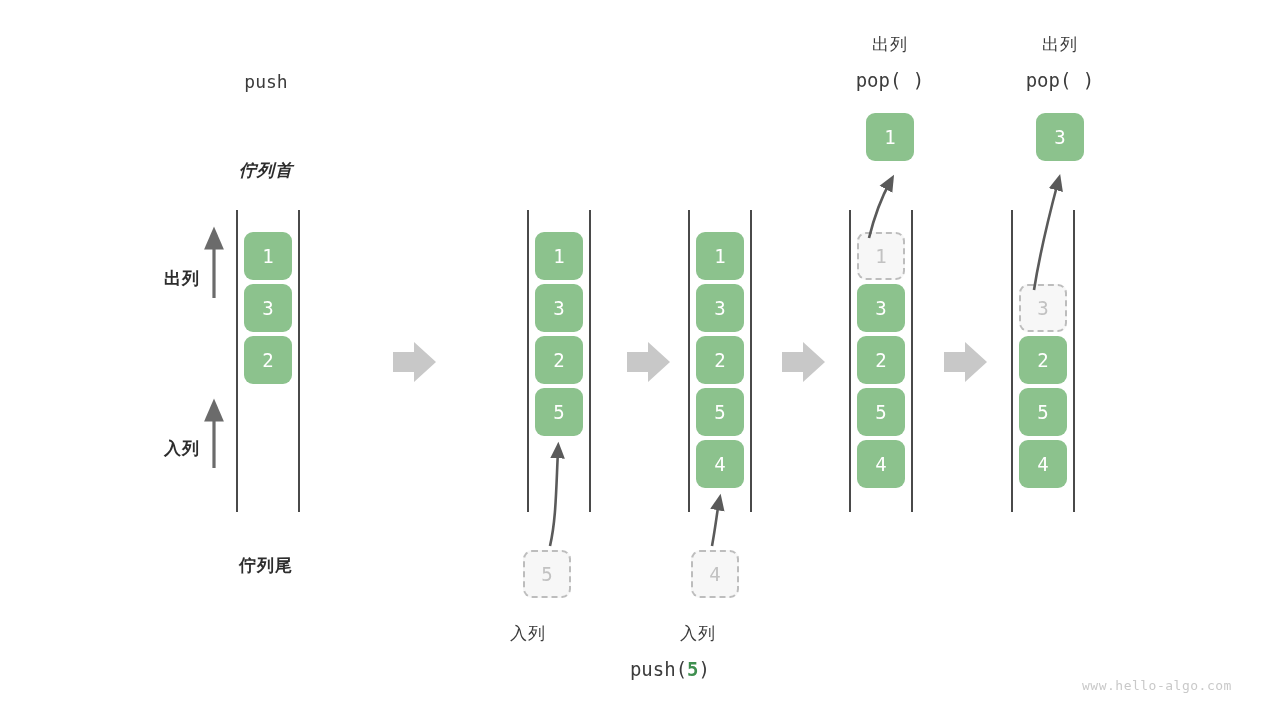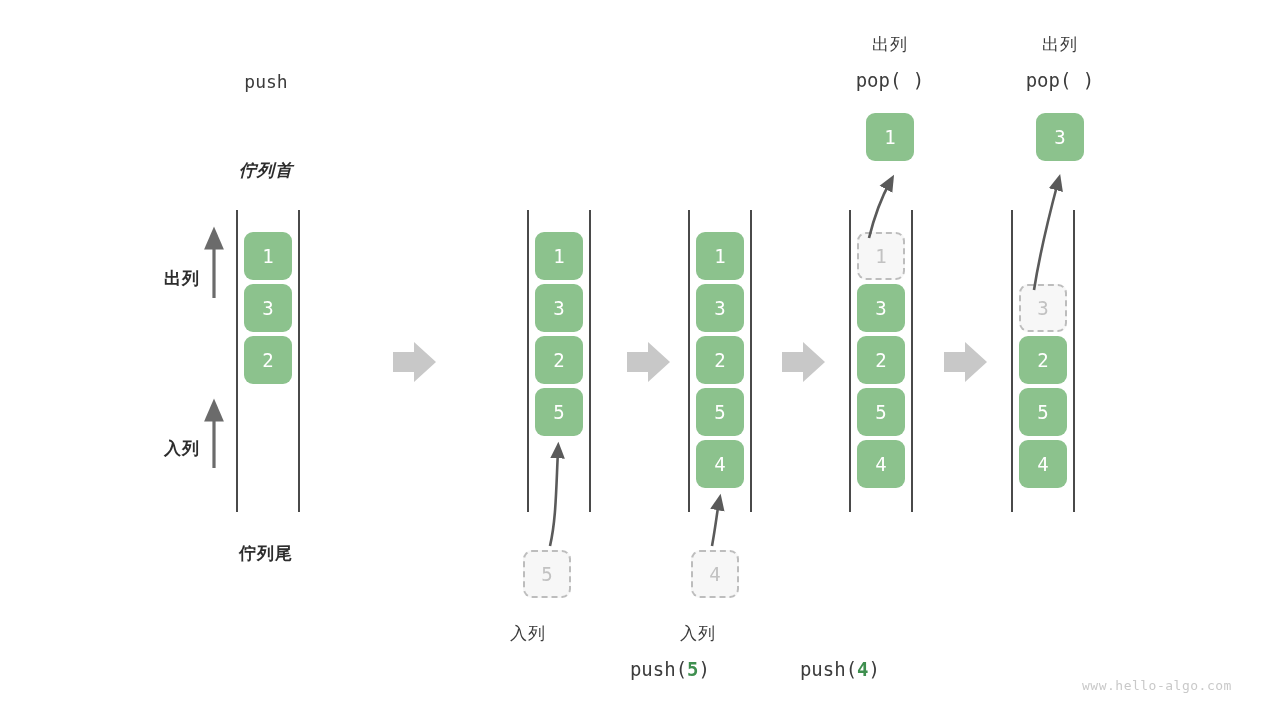--- a/index.html
+++ b/index.html
@@ -129,21 +129,21 @@
   }
 </style>
 </head>
 <body>
 
 <div id="stage">
 
   <div class="abs title-en" style="left:186px; top:71px; width:160px;">push</div>
 
   <div class="abs edge-label" style="left:206px; top:159px; width:120px;font-style:italic;">佇列首</div>
-  <div class="abs edge-label" style="left:206px; top:542px; width:120px;">佇列尾</div>
+  <div class="abs edge-label" style="left:206px; top:554px; width:120px;">佇列尾</div>
 
   <div class="abs side-label" style="left:126px; top:267px; width:74px;">出列</div>
   <div class="abs side-label" style="left:126px; top:437px; width:74px;">入列</div>
 
   <div class="rail" style="left:236px; top:210px; height:302px;"></div>
   <div class="rail" style="left:298px; top:210px; height:302px;"></div>
   <div class="cell abs" style="left:244px; top:232px;">1</div>
   <div class="cell abs" style="left:244px; top:284px;">3</div>
   <div class="cell abs" style="left:244px; top:336px;">2</div>
 
@@ -159,21 +159,20 @@
 
   <div class="rail" style="left:688px; top:210px; height:302px;"></div>
   <div class="rail" style="left:750px; top:210px; height:302px;"></div>
   <div class="cell abs" style="left:696px; top:232px;">1</div>
   <div class="cell abs" style="left:696px; top:284px;">3</div>
   <div class="cell abs" style="left:696px; top:336px;">2</div>
   <div class="cell abs" style="left:696px; top:388px;">5</div>
   <div class="cell abs" style="left:696px; top:440px;">4</div>
   <div class="cell ghost abs" style="left:691px; top:550px;">4</div>
   <div class="abs op-cn" style="left:680px; top:622px; width:180px;">入列</div>
-  <div class="abs op-code" style="left:680px; top:658px; width:200px;"><span>push(</span><span class="num">4</span><span>)</span></div>
 
   <div class="abs op-top-cn" style="left:820px; top:33px; width:140px;">出列</div>
   <div class="abs op-top-code" style="left:820px; top:69px; width:140px;">pop( )</div>
   <div class="cell abs" style="left:866px; top:113px;">1</div>
   <div class="rail" style="left:849px; top:210px; height:302px;"></div>
   <div class="rail" style="left:911px; top:210px; height:302px;"></div>
   <div class="cell ghost abs" style="left:857px; top:232px;">1</div>
   <div class="cell abs" style="left:857px; top:284px;">3</div>
   <div class="cell abs" style="left:857px; top:336px;">2</div>
   <div class="cell abs" style="left:857px; top:388px;">5</div>

